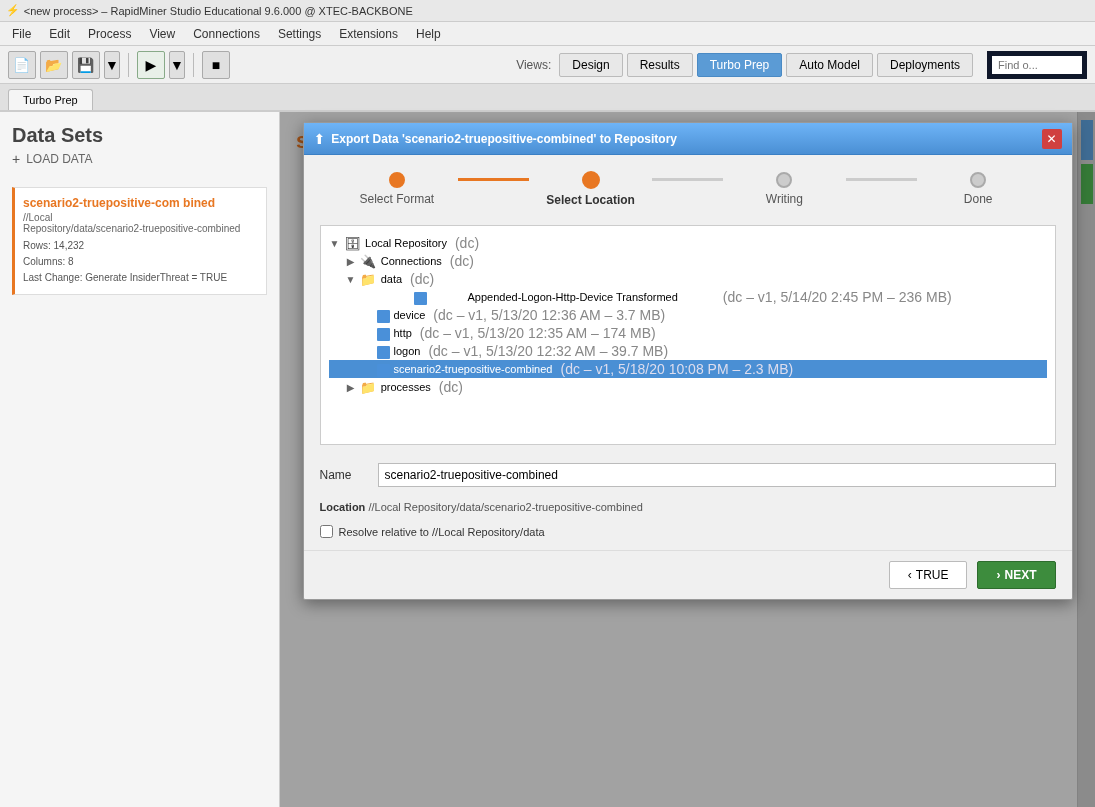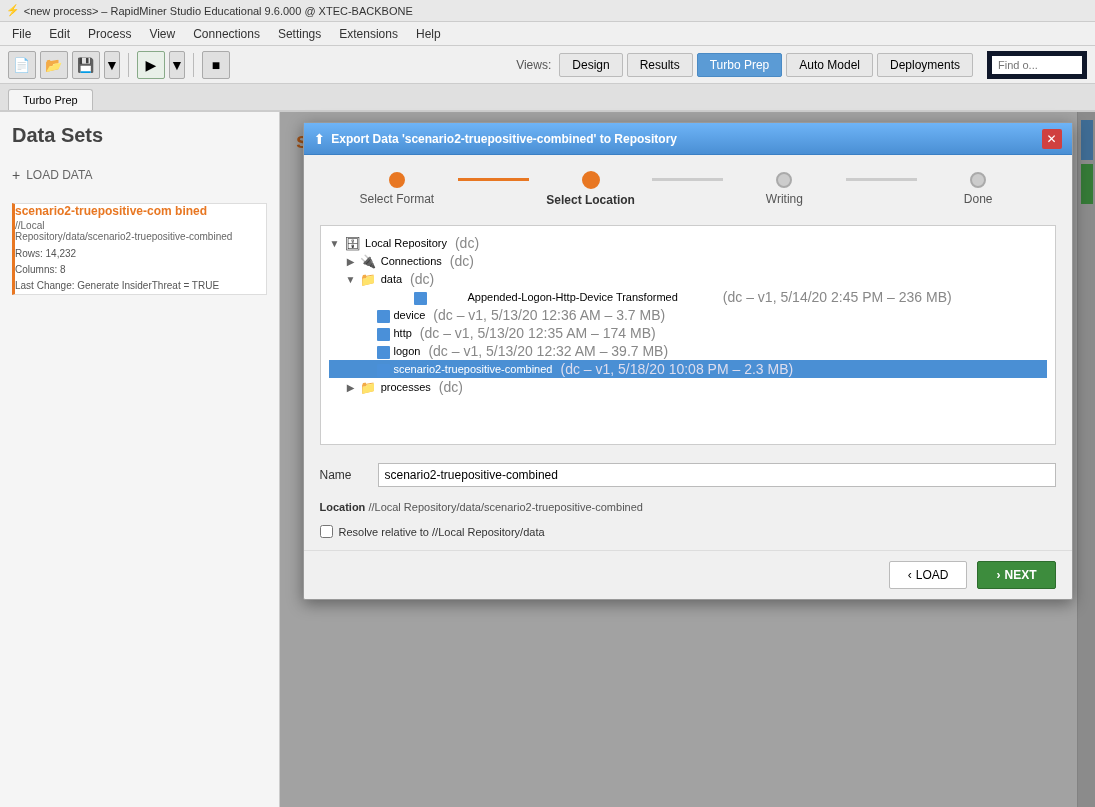--- a/index.html
+++ b/index.html
@@ -106,37 +106,37 @@
       width: 280px;
       background: #f5f5f5;
       border-right: 1px solid #ccc;
       padding: 12px;
       overflow-y: auto;
     }
     .sidebar-title {
       font-size: 20px;
       font-weight: bold;
       color: #444;
-      margin-bottom: 16px;
     }
     .load-data-btn {
       display: flex;
       align-items: center;
       gap: 6px;
       color: #666;
       font-size: 12px;
       cursor: pointer;
       margin-bottom: 16px;
       padding: 4px 0;
     }
 
     .dataset-item {
       background: white;
       border: 1px solid #ddd;
       border-left: 3px solid #e87722;
+      padding: 8px;
       margin-bottom: 8px;
       cursor: pointer;
     }
     .dataset-name { font-size: 12px; font-weight: bold; color: #e87722; }
     .dataset-path { font-size: 10px; color: #666; margin-top: 2px; }
     .dataset-meta { font-size: 10px; color: #555; margin-top: 4px; line-height: 1.6; }
 
     
     .right-panel {
       flex: 1;
@@ -522,21 +522,21 @@
         </div>
 
         <div class="checkbox-row">
           <input class="checkbox-input" type="checkbox" style="">
           <label>Resolve relative to //Local Repository/data</label>
         </div>
 
         <div class="modal-footer">
           <button class="btn-back">
             <span>‹</span>
-            <span>LOAD</span>
+            <span>TRUE</span>
           </button>
           <button class="btn-next">
             <span>›</span>
             <span>NEXT</span>
           </button>
         </div>
 
       </div>
     </div>
 

